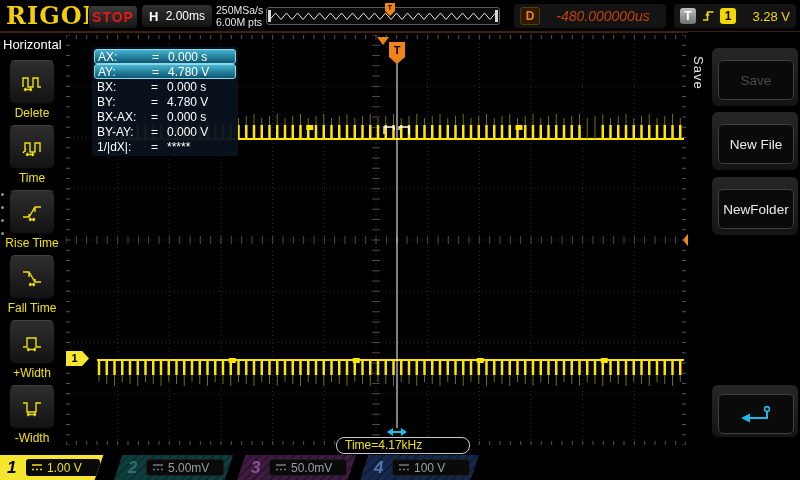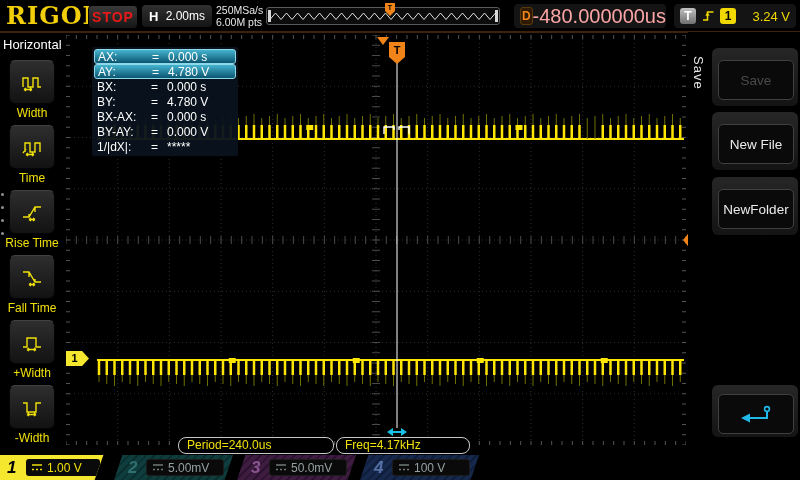--- a/index.html
+++ b/index.html
@@ -17,21 +17,21 @@
   #h-box .hl{font-weight:bold;font-size:13px;}
   #h-box .tv{flex:1;text-align:right;font-size:12px;}
   #rate-block{left:216px;top:4px;font-size:10.5px;color:#e8e8e8;line-height:12px;}
   #preview{left:266px;top:7px;width:234px;height:18px;background:#0c0c0c;border:1px solid #5a5a5a;border-radius:3px;box-sizing:border-box;}
   .pv-edge{position:absolute;top:2px;width:3px;height:12px;background:#d8d8d8;}
   #pv-flag{position:absolute;left:118px;top:-5px;width:10px;height:13px;background:#f08418;
            clip-path:polygon(0 0,100% 0,100% 62%,50% 100%,0 62%);color:#000;font-size:7px;font-weight:bold;text-align:center;line-height:9px;}
   #d-box{left:514px;top:4px;width:152px;height:24px;background:#141414;border-radius:4px;display:flex;align-items:center;}
   #d-chip{margin-left:6px;width:18px;height:16px;background:#2e1a02;border:1px solid #5a3a08;border-radius:3px;
           color:#f08418;font-weight:bold;font-size:12px;text-align:center;line-height:16px;}
-  #d-val{flex:1;text-align:center;color:#fca5a5;font-size:20px;}
+  #d-val{flex:1;text-align:center;color:#c2410c;font-size:14px;font-style:italic;}
   #t-box{left:674px;top:4px;width:122px;height:24px;background:#141414;border-radius:4px;
          display:flex;align-items:center;gap:5px;padding:0 6px;box-sizing:border-box;}
   #t-chip{width:16px;height:16px;background:linear-gradient(#c0c0c0,#707070);border-radius:3px;color:#fff;font-weight:bold;
           font-size:12px;text-align:center;line-height:16px;}
   #src-chip{width:16px;height:16px;background:#f0d800;border-radius:3px;color:#000;font-weight:bold;font-size:12px;
             text-align:center;line-height:16px;}
   #t-level{color:#f0d800;font-size:13px;flex:1;text-align:right;}
 
   
   #hmenu-title{left:3px;top:37px;font-size:13px;color:#fff;}
@@ -122,32 +122,32 @@
       <span id="d-chip">D</span>
       <span id="d-val">-480.000000us</span>
     </div>
     <div id="t-box" class="abs">
       <span id="t-chip">T</span>
       <svg width="14" height="14">
         <path d="M2,11 H6.5 V3 H12.5" stroke="#f0d800" stroke-width="1.5" fill="none"></path>
         <path d="M6.5,4.2 l-1.6,2.6 M6.5,4.2 l1.6,2.6" stroke="#f0d800" stroke-width="1.2" fill="none"></path>
       </svg>
       <span id="src-chip">1</span>
-      <span id="t-level">3.24 V</span>
+      <span id="t-level">3.28 V</span>
     </div>
   </div>
 
   <div id="hmenu-title" class="abs">Horizontal</div>
 
   <div class="mi" style="top:60px">
     <svg width="22" height="19" class="micon">
       <path d="M2,14 V5 H7 V14 H12 V5 H17 V14 H20 M3,16.5 H11 M3,16.5 l2,-1.5 M3,16.5 l2,1.5 M11,16.5 l-2,-1.5 M11,16.5 l-2,1.5"></path>
     </svg>
   </div>
-  <div class="mi-label abs" style="top:106px">Width</div>
+  <div class="mi-label abs" style="top:106px">Delete</div>
 
   <div class="mi" style="top:125px">
     <svg width="22" height="19" class="micon">
       <path d="M4,14 V5 H9 V14 H14 V5 H19 V14 M2,15 l3,-4 M5,16.5 H13 M5,16.5 l2,-1.5 M5,16.5 l2,1.5 M13,16.5 l-2,-1.5 M13,16.5 l-2,1.5"></path>
     </svg>
   </div>
   <div class="mi-label abs" style="top:171px">Time</div>
 
   <div id="dotcol" class="abs">
       <i></i>
@@ -864,22 +864,21 @@
         <span class="cp-e">=</span>
         <span class="cp-v">0.000 V</span>
     </div>
     <div class="cp-row">
       <span class="cp-l">1/|dX|:</span>
         <span class="cp-e">=</span>
         <span class="cp-v">*****</span>
     </div>
   </div>
 
-  <div id="period-readout" class="readout">Period=240.0us</div>
-  <div id="freq-readout" class="readout">Freq=4.17kHz</div>
+  <div id="freq-readout" class="readout">Time=4.17kHz</div>
 
   <div id="rmenu" class="abs">
     <div id="rtab">Save</div>
     <div id="slot-save" class="rslot">
       <div class="rbtn disabled">Save</div>
     </div>
     <div id="slot-newfolder" class="rslot">
       <div class="rbtn">NewFolder</div>
     </div>
     <div id="slot-newfile" class="rslot">

